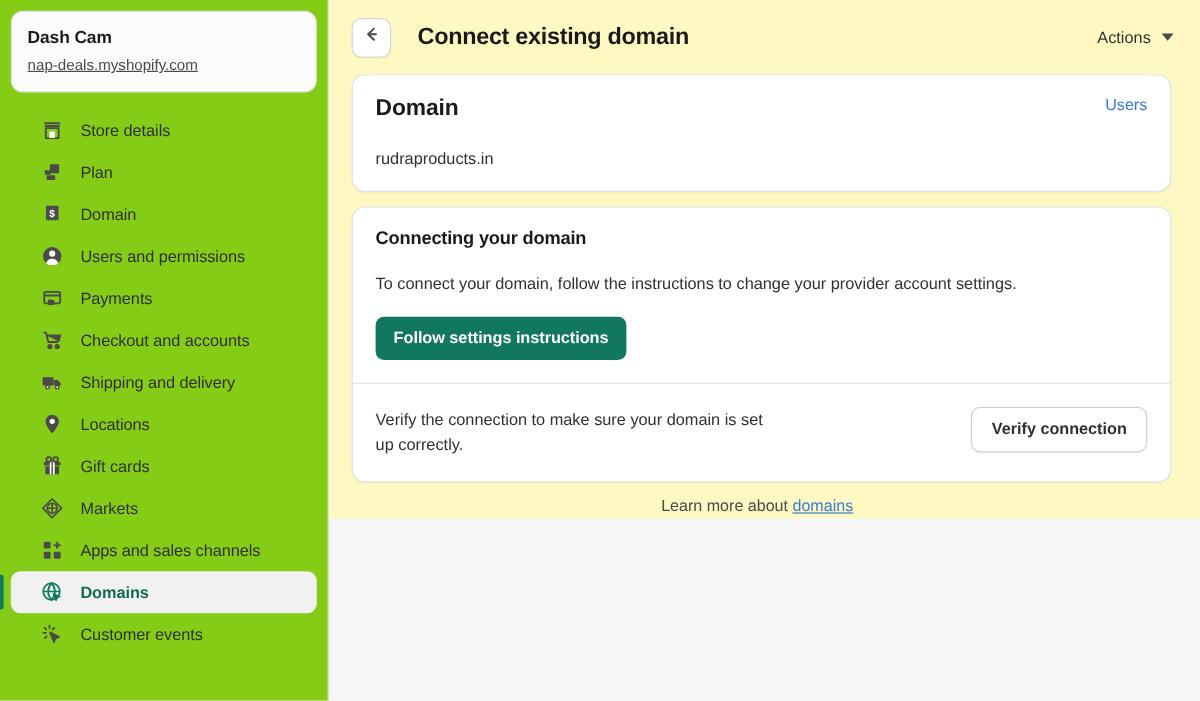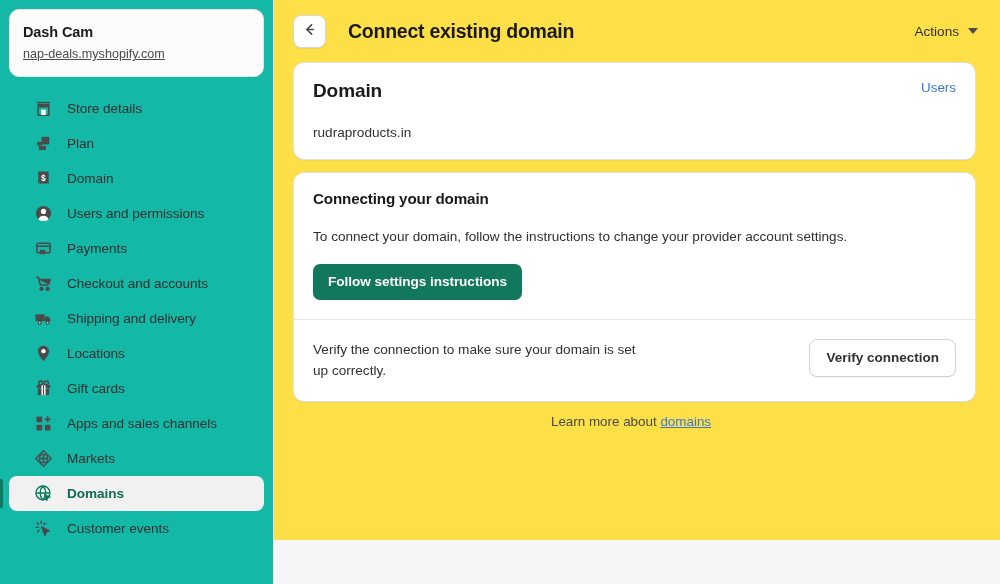--- a/index.html
+++ b/index.html
@@ -9,21 +9,21 @@
     background: #f6f6f7;
     font-family: "Liberation Sans", sans-serif;
     -webkit-font-smoothing: antialiased;
   }
 
   #app { position: relative; width: 1000px; height: 584px; display: flex; }
 
   
   #sidebar {
     width: 274px; height: 584px;
-    background: #14b8a6;
+    background: #84cc16;
     border-right: 1px solid #e3e3e3;
     position: relative;
     flex: 0 0 274px;
     overflow: hidden;
   }
   .shop-card {
     margin: 9px 9px 0 9px;
     height: 68px;
     background: #fbfbfb;
     border: 1px solid #e3e3e3;
@@ -81,22 +81,22 @@
     position: absolute;
     left: -9px; top: 3px;
     width: 3px; height: 29px;
     background: #0e7a5f;
     border-radius: 0 2px 2px 0;
   }
 
   
   #main {
     flex: 1 1 auto;
-    height: 540px;
-    background: #fde047;
+    height: 432px;
+    background: #fef9c3;
     position: relative;
     overflow: hidden;
   }
 
   .topbar {
     display: flex;
     align-items: center;
     height: 62px;
     padding: 0 20px 0 19px;
   }
@@ -331,38 +331,38 @@
               <path d="M4 10h12v7H4z"></path>
               <path d="M8.6 6.4V17M11.4 6.4V17" stroke="#fff" stroke-width="1.5"></path>
               <circle cx="7" cy="4.2" r="2.1" fill="none" stroke="currentColor" stroke-width="1.6"></circle>
               <circle cx="13" cy="4.2" r="2.1" fill="none" stroke="currentColor" stroke-width="1.6"></circle>
             </svg>
           </span>
           <span class="nav-label">Gift cards</span>
         </div>
         <div class="nav-item">
           <span class="nav-ico">
+            <svg width="19" height="19" viewBox="0 0 20 20" fill="none" stroke="currentColor" stroke-width="1.4">
+              <path d="M10 1.8L18.2 10 10 18.2 1.8 10z"></path>
+              <circle cx="10" cy="10" r="4.4"></circle>
+              <path d="M5.6 10h8.8M10 5.6v8.8"></path>
+            </svg>
+          </span>
+          <span class="nav-label">Markets</span>
+        </div>
+        <div class="nav-item">
+          <span class="nav-ico">
             <svg width="19" height="19" viewBox="0 0 20 20" fill="currentColor">
               <rect x="2.6" y="2.6" width="6" height="6" rx="1"></rect>
               <rect x="2.6" y="11.4" width="6" height="6" rx="1"></rect>
               <rect x="11.4" y="11.4" width="6" height="6" rx="1"></rect>
               <path d="M14.4 2.6v6M11.4 5.6h6" stroke="currentColor" stroke-width="1.8"></path>
             </svg>
           </span>
           <span class="nav-label">Apps and sales channels</span>
-        </div>
-        <div class="nav-item">
-          <span class="nav-ico">
-            <svg width="19" height="19" viewBox="0 0 20 20" fill="none" stroke="currentColor" stroke-width="1.4">
-              <path d="M10 1.8L18.2 10 10 18.2 1.8 10z"></path>
-              <circle cx="10" cy="10" r="4.4"></circle>
-              <path d="M5.6 10h8.8M10 5.6v8.8"></path>
-            </svg>
-          </span>
-          <span class="nav-label">Markets</span>
         </div>
         <div class="nav-item active">
           <span class="nav-ico">
             <svg width="19" height="19" viewBox="0 0 20 20" fill="none" stroke="currentColor" stroke-width="1.5">
               <circle cx="9.4" cy="9.4" r="7.3"></circle>
               <path d="M2.1 9.4h14.6M9.4 2.1c2 2.2 3 4.7 3 7.3s-1 5.1-3 7.3c-2-2.2-3-4.7-3-7.3s1-5.1 3-7.3z"></path>
               <path d="M11 11.4l6 2.4-2.6 1-1 2.6z" fill="currentColor" stroke="currentColor" stroke-width="1.1" stroke-linejoin="round"></path>
             </svg>
           </span>
           <span class="nav-label">Domains</span>

